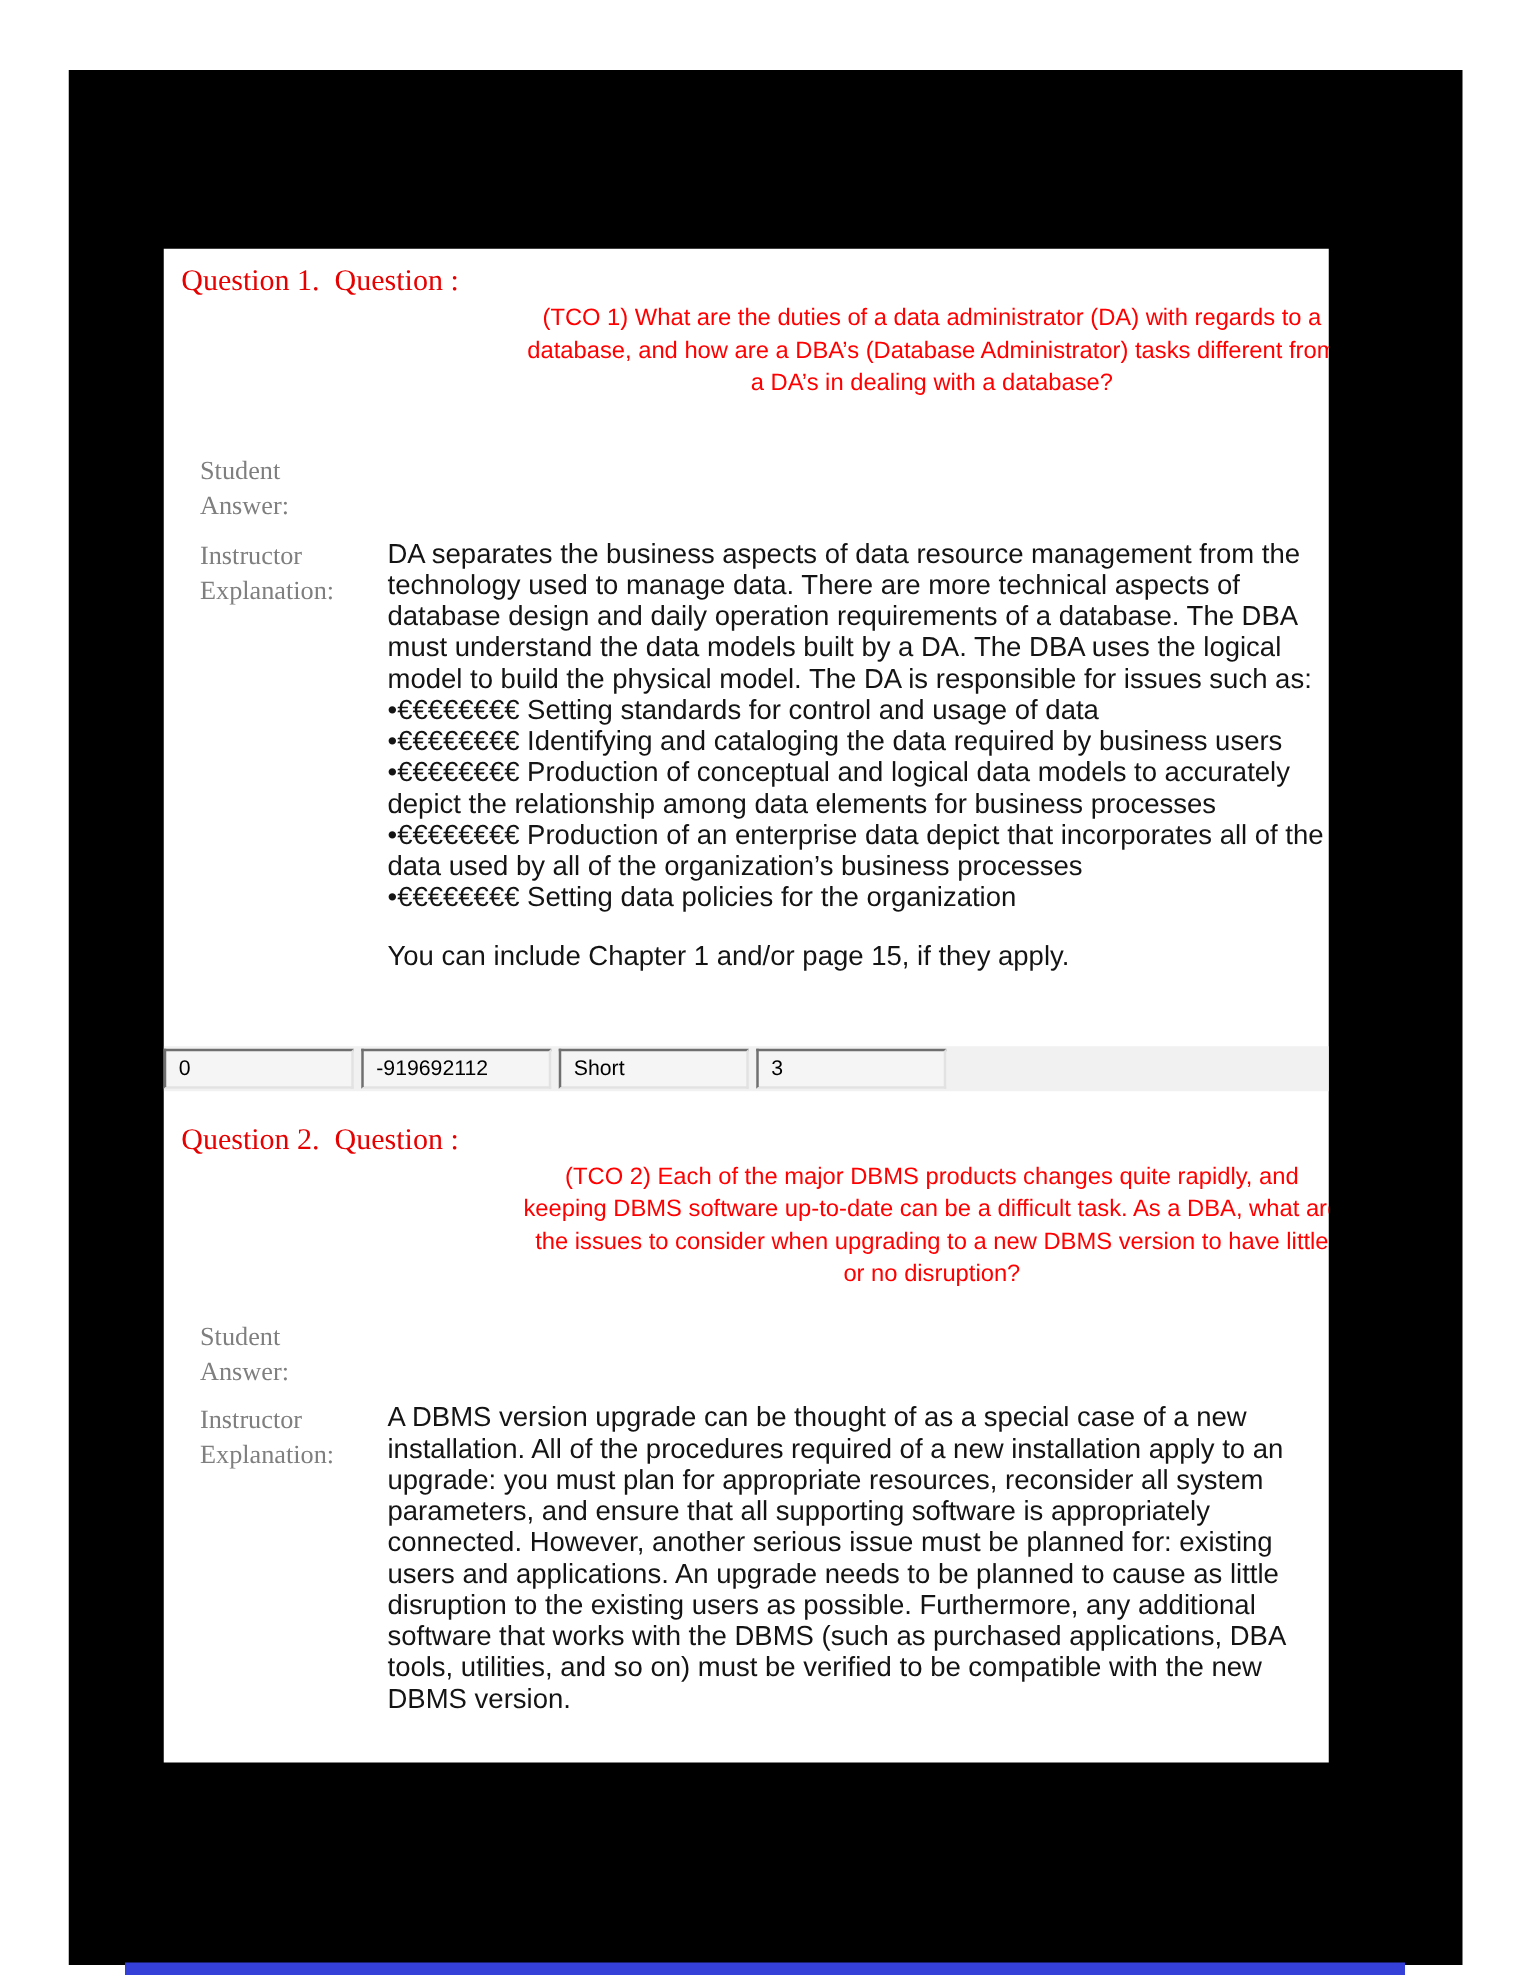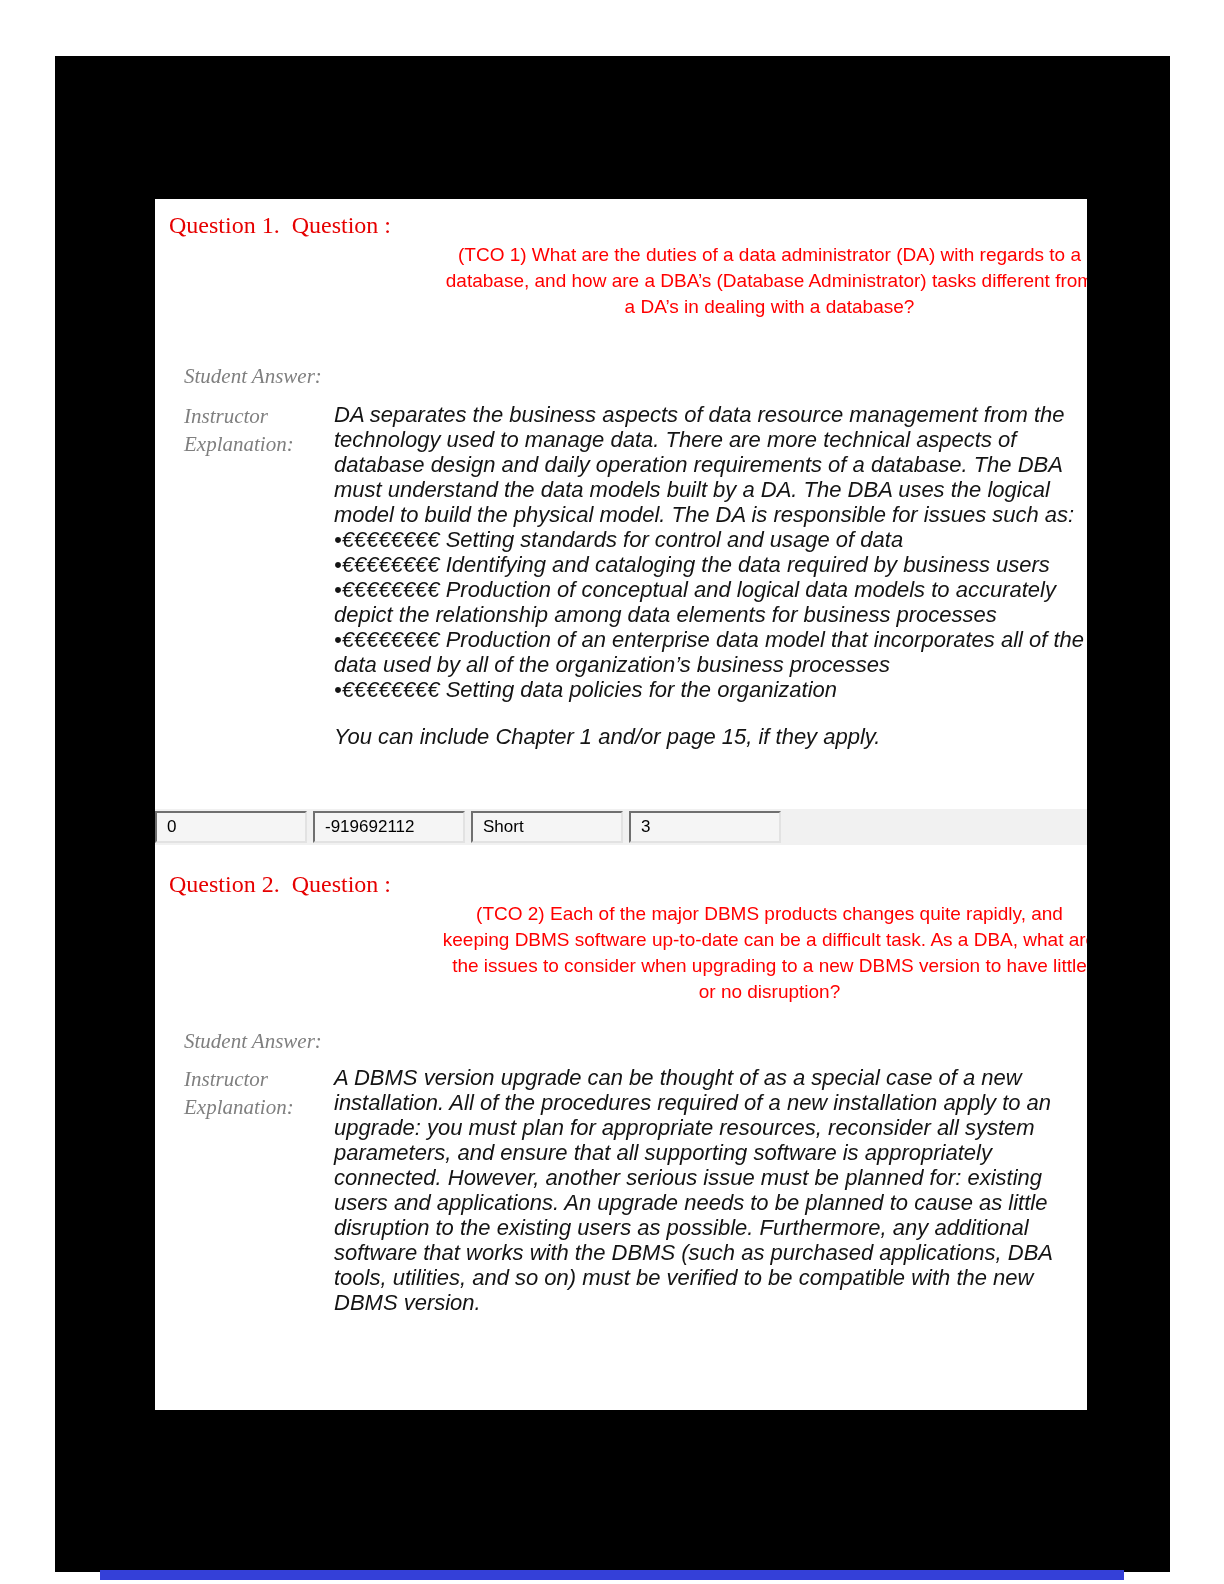--- a/index.html
+++ b/index.html
@@ -8,40 +8,40 @@
     --label-gray:#7f7f7f;
     --body-black:#141414;
     --strip-gray:#f1f1f1;
     --field-bg:#f5f5f5;
     --blue-bar:#3440d8;
   }
   html,body{margin:0;padding:0;}
   body{background:#ffffff;font-family:"Liberation Sans",sans-serif;}
   .page{position:relative;width:1224px;height:1584px;background:#ffffff;overflow:hidden;}
   .black-mat{position:absolute;left:55px;top:56px;width:1115px;height:1516px;background:#000000;}
-  .doc{position:absolute;left:100px;top:143px;width:932px;height:1211px;background:#ffffff;overflow:hidden;}
+  .doc{position:absolute;left:76px;top:143px;width:932px;height:1211px;background:#ffffff;overflow:hidden;}
   .blue-bar{position:absolute;left:45px;top:1514px;width:1024px;height:10px;background:var(--blue-bar);}
 
   .qblock{position:relative;}
   .qblock.first{padding-top:12px;}
   .qtitle{
     margin:0 0 0 14px;
     font-family:"Liberation Serif",serif;
     font-size:24px;line-height:29px;font-weight:400;
     color:var(--heading-red);
     white-space:pre;
   }
   .qblock.second .qtitle{margin-top:25px;}
   .qprompt{
     margin:2px 0 0 287px;width:655px;
     font-size:19px;line-height:26px;
     color:var(--prompt-red);
     text-align:center;
   }
-  .answer-row{display:flex;margin-left:29px;font-style:italic;}
+  .answer-row{display:flex;margin-left:29px;}
   .answer-row.student{margin-top:42px;}
   .qblock.second .answer-row.student{margin-top:22px;}
   .answer-row.instructor{margin-top:12px;gap:12px;}
   .qblock.second .answer-row.instructor{margin-top:10px;}
   .answer-label{
     width:138px;flex-shrink:0;
     font-family:"Liberation Serif",serif;
     font-size:21px;line-height:28px;
     color:var(--label-gray);
   }
@@ -82,21 +82,21 @@
           <div class="answer-label">Student Answer:</div>
           <div class="answer-value"></div>
         </div>
         <div class="answer-row instructor">
           <div class="answer-label">Instructor Explanation:</div>
           <div class="answer-value">
               <div class="para">DA separates the business aspects of data resource management from the technology used to manage data. There are more technical aspects of database design and daily operation requirements of a database. The DBA must understand the data models built by a DA. The DBA uses the logical model to build the physical model. The DA is responsible for issues such as:</div>
               <div class="para">•€€€€€€€€ Setting standards for control and usage of data</div>
               <div class="para">•€€€€€€€€ Identifying and cataloging the data required by business users</div>
               <div class="para">•€€€€€€€€ Production of conceptual and logical data models to accurately depict the relationship among data elements for business processes</div>
-              <div class="para">•€€€€€€€€ Production of an enterprise data model that incorporates all of the data used by all of the organization’s business processes</div>
+              <div class="para">•€€€€€€€€ Production of an enterprise data depict that incorporates all of the data used by all of the organization’s business processes</div>
               <div class="para">•€€€€€€€€ Setting data policies for the organization</div>
               <div class="para blank"></div>
               <div class="para">You can include Chapter 1 and/or page 15, if they apply.</div>
             </div>
         </div>
       </section>
 
       <div class="fields-strip">
           <div class="field-box">0</div>
           <div class="field-box">-919692112</div>

